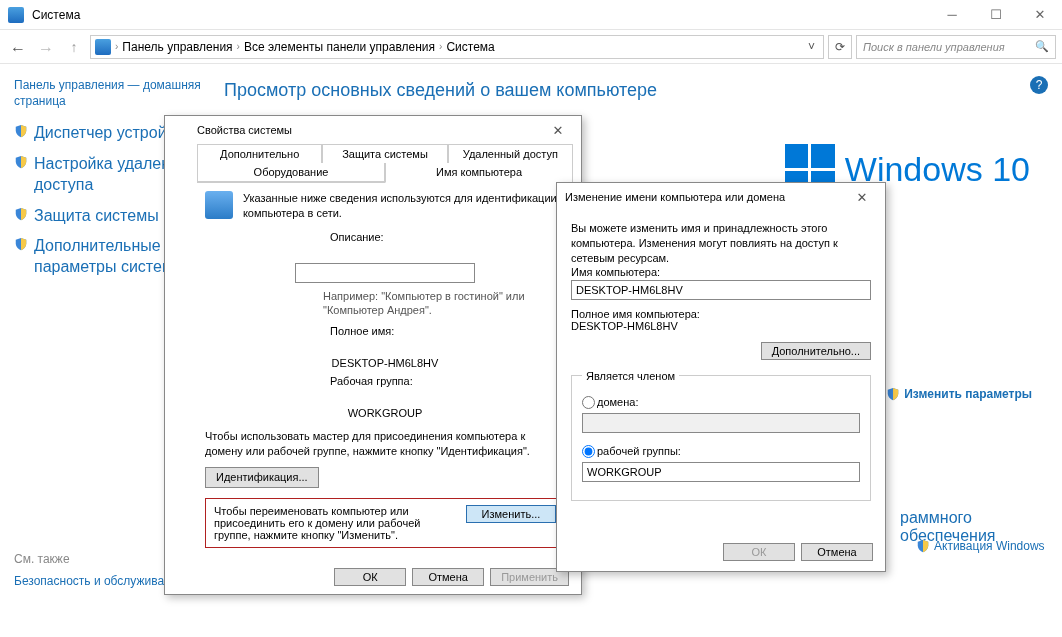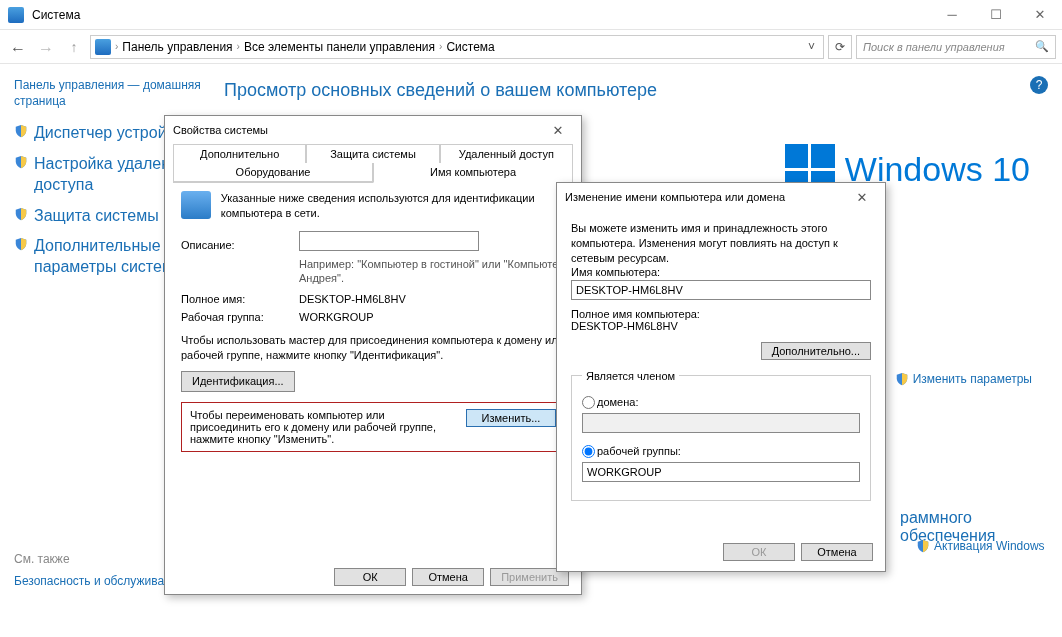--- a/index.html
+++ b/index.html
@@ -36,44 +36,44 @@
 
 .mainarea { position: absolute; left: 220px; top: 64px; right: 0; }
 .mainarea h1 { color: #1a6fb5; font-weight: 400; font-size: 18px; padding: 16px 0 10px 4px; }
 .helpicon { position: absolute; right: 14px; top: 12px; width: 18px; height: 18px; border-radius: 50%; background: #1a6fb5; color: #fff; display: flex; align-items: center; justify-content: center; font-size: 12px; }
 
 .winlogo { position: absolute; right: 32px; top: 80px; display: flex; align-items: center; gap: 10px; }
 .winlogo .sq { width: 50px; height: 50px; display: grid; grid-template: 1fr 1fr / 1fr 1fr; gap: 3px; }
 .winlogo .sq div { background: #0078d7; }
 .winlogo .txt { color: #0078d7; font-size: 34px; font-weight: 300; }
 
-.rightlinks { position: absolute; right: 30px; top: 308px; display: flex; flex-direction: column; gap: 8px; }
+.rightlinks { position: absolute; right: 30px; top: 323px; display: flex; flex-direction: column; gap: 8px; font-weight: bold; }
 .rightlinks .link { display: flex; align-items: center; gap: 4px; color: #1a6fb5; font-size: 12px; cursor: pointer; }
 
 .rrow { position: absolute; left: 680px; top: 445px; color: #1a6fb5; font-size: 16px; }
 .rrow2 { position: absolute; left: 696px; top: 475px; color: #1a6fb5; font-size: 12px; display: flex; align-items: center; gap: 4px; }
 
 
 .dlg { position: absolute; background: #fff; border: 1px solid #888; box-shadow: 3px 3px 8px rgba(0,0,0,.25); font-size: 11px; color: #000; }
 .dlg .dtitle { height: 28px; display: flex; align-items: center; padding: 0 8px; }
 .dlg .dtitle .t { flex: 1; }
 .dlg .dtitle .x { width: 30px; text-align: center; color: #555; font-size: 13px; }
-.dlg1 { left: 164px; top: 115px; width: 418px; height: 480px; }
+.dlg1 { left: 164px; top: 115px; width: 418px; height: 480px; padding-left: 24px; }
 .dlg1 .tab { border: 1px solid #ccc; padding: 3px 12px; background: #fff; font-size: 11px; position: relative; }
 .dlg1 .trow1 { display: flex; margin: 0 8px; }
 .dlg1 .trow1 .tab { flex: 1; text-align: center; border-bottom: none; }
 .dlg1 .trow2 { display: flex; margin: 0 8px; border-bottom: 1px solid #ccc; }
 .dlg1 .trow2 .tab { border-top: none; }
 .dlg1 .trow2 .tab.active { background: #fff; border-bottom: 1px solid #fff; margin-bottom: -1px; }
 .dlg1 .trow2 .tab:first-child { width: 50%; text-align: center; }
 .dlg1 .trow2 .tab:last-child { flex: 1; text-align: center; }
 .dlg1 .body { padding: 8px 16px; }
 .dlg1 .pcicon { width: 36px; height: 28px; background: linear-gradient(#6ab0ef,#2b7cc7); border-radius: 3px; display: inline-block; vertical-align: top; }
 .dlg1 .intro { display: flex; gap: 10px; margin-bottom: 10px; }
-.dlg1 .formrow { display: flex; align-items: flex-end; margin: 6px 0; gap: 8px; }
+.dlg1 .formrow { display: flex; align-items: center; margin: 6px 0; gap: 20px; flex-direction: column; }
 .dlg1 .lbl { width: 110px; }
 .dlg1 .val { flex: 1; }
 .dlg1 input[type=text] { border: 1px solid #888; height: 20px; width: 180px; padding: 0 4px; font-size: 11px; }
 .dlg1 .hint { color: #555; font-size: 11px; margin-left: 118px; margin-bottom: 8px; line-height: 1.3; }
 .dlg1 .para { margin: 10px 0; line-height: 1.35; display: flex; gap: 8px; align-items: flex-start; flex-direction: column; }
 .dlg1 .para .ptxt { flex: 1; }
 .dlg1 .btn { border: 1px solid #888; background: #e1e1e1; padding: 2px 10px; font-size: 11px; min-width: 90px; text-align: center; cursor: pointer; }
 .dlg1 .highlighted { border: 1px solid #b02020; padding: 6px 8px; display: flex; gap: 20px; align-items: flex-start; margin-top: 6px; }
 .dlg1 .highlighted .btn { background: #cde6f7; border-color: #2a6fb0; }
 .dlg1 .footer { position: absolute; bottom: 8px; right: 12px; display: flex; gap: 6px; }

